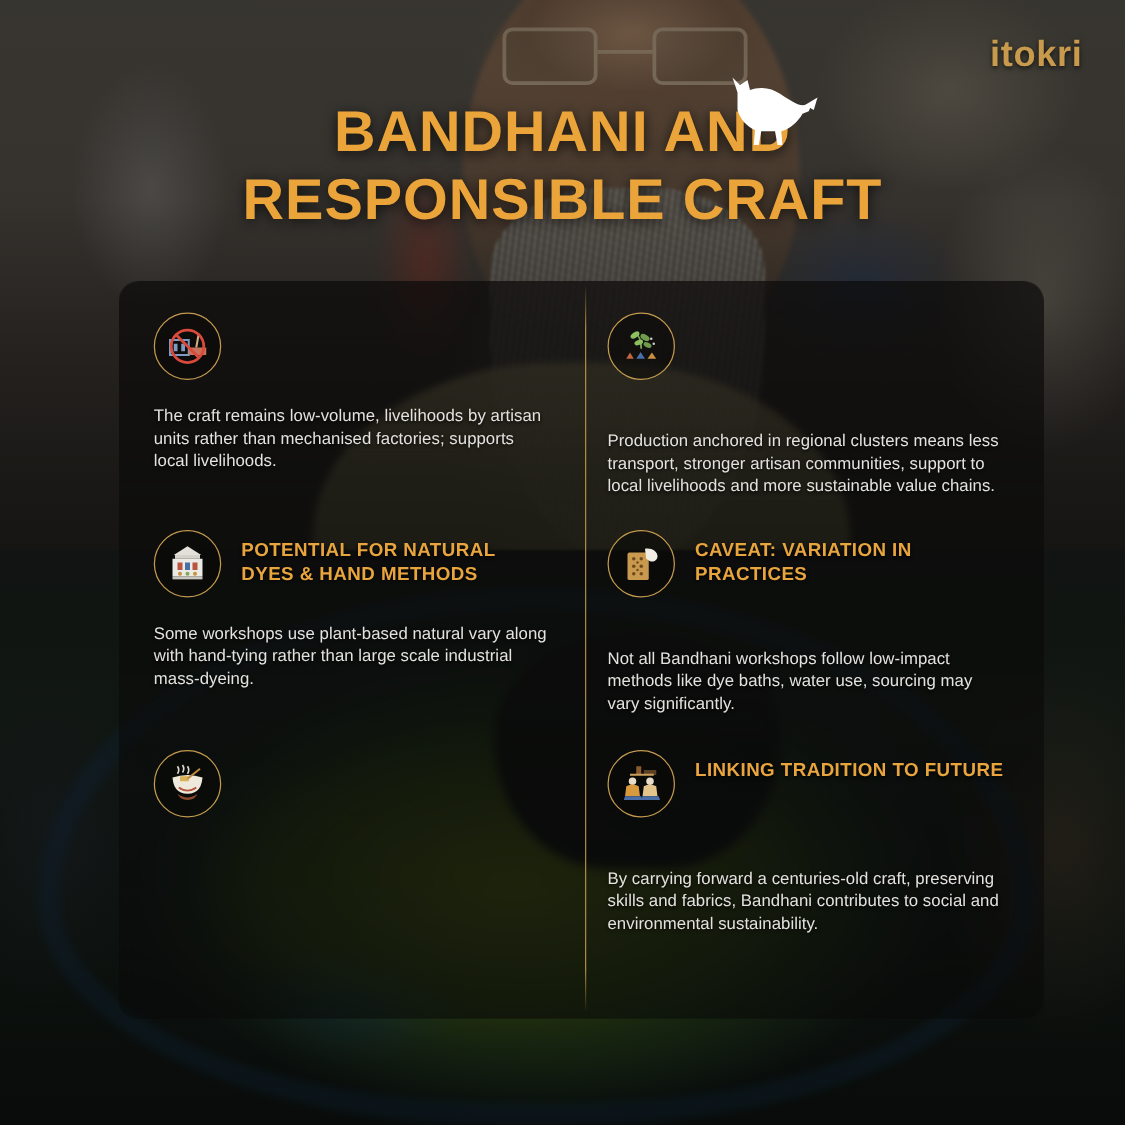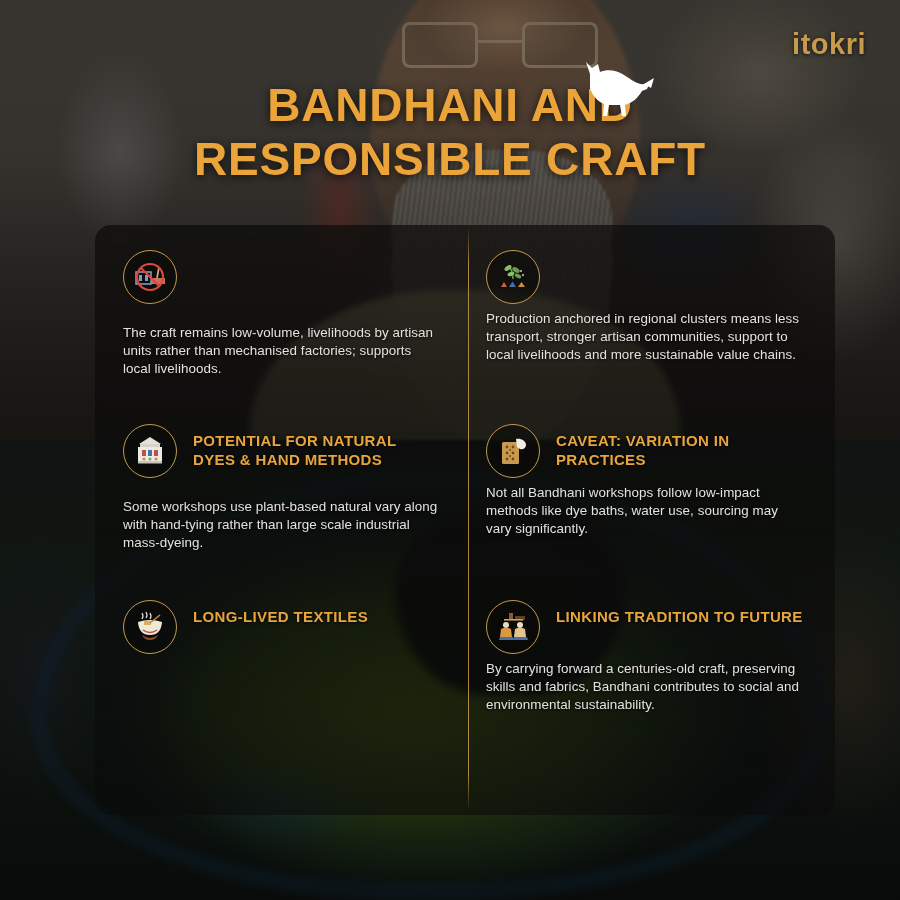--- a/index.html
+++ b/index.html
@@ -181,21 +181,21 @@
   }
 
   .card-body {
     margin-top:20px;
     color:#e4e2df;
     font-size:13.4px;
     line-height:1.34;
     letter-spacing:.05px;
     text-shadow:0 1px 3px rgba(0,0,0,.85);
   }
-  .card.right .card-body { margin-top:6px; }
+  .card.right .card-body { margin-top:40px; }
 </style>
 </head>
 <body>
 
 <div id="poster">
 
   <div class="bg">
     <div class="bg-top">
       <div class="face"></div>
       <div class="glasses">
@@ -316,21 +316,20 @@
             <path d="M11 5 q2 3 0 6" stroke="#ddd8cf" stroke-width="1.3" fill="none"></path>
             <path d="M15 4 q2 3 0 6" stroke="#ddd8cf" stroke-width="1.3" fill="none"></path>
             <path d="M19 5 q2 3 0 6" stroke="#ddd8cf" stroke-width="1.3" fill="none"></path>
             <path d="M7 14 q12 -4 24 0 q-1 13 -12 13 q-11 0 -12 -13 Z" fill="#efe9dc"></path>
             <rect x="13" y="13" width="7" height="4" fill="#d8b055"></rect>
             <line x1="19" y1="15" x2="29" y2="7" stroke="#c08a3e" stroke-width="1.6"></line>
             <path d="M12 22 q7 5 14 0" stroke="#b8553f" stroke-width="1.5" fill="none"></path>
             <path d="M11 27 q8 6 16 0 q-2 5 -8 5 q-6 0 -8 -5 Z" fill="#8d4b2c"></path>
           </svg>
         </div>
-        <div class="card-title">LONG-LIVED TEXTILES</div>
       </div>
     </div>
 
     <div class="card right">
       <div class="card-head">
         <div class="badge">
           <svg width="38" height="38" viewBox="0 0 38 38">
             <rect x="15" y="5" width="4" height="7" fill="#8a5a2e"></rect>
             <rect x="21" y="8" width="10" height="4" fill="#5d4023"></rect>
             <rect x="10" y="11" width="19" height="1.6" fill="#c9a05a"></rect>

